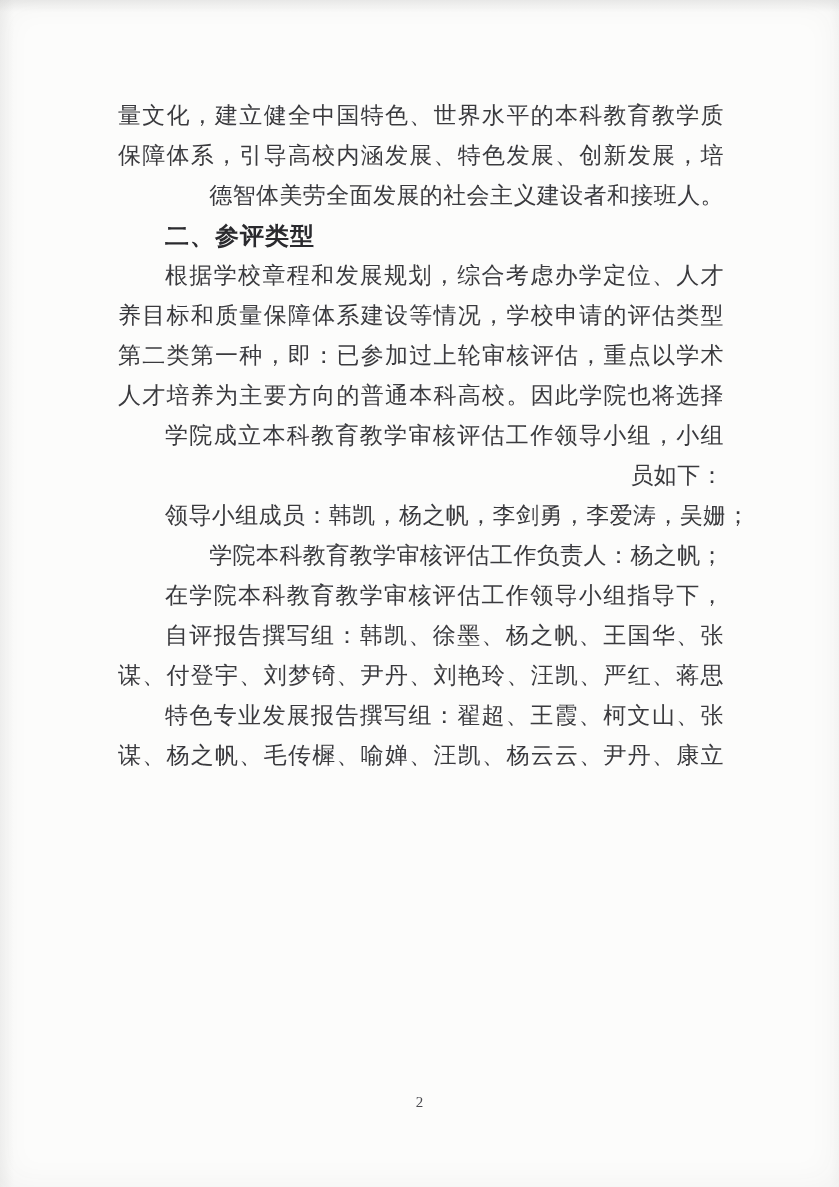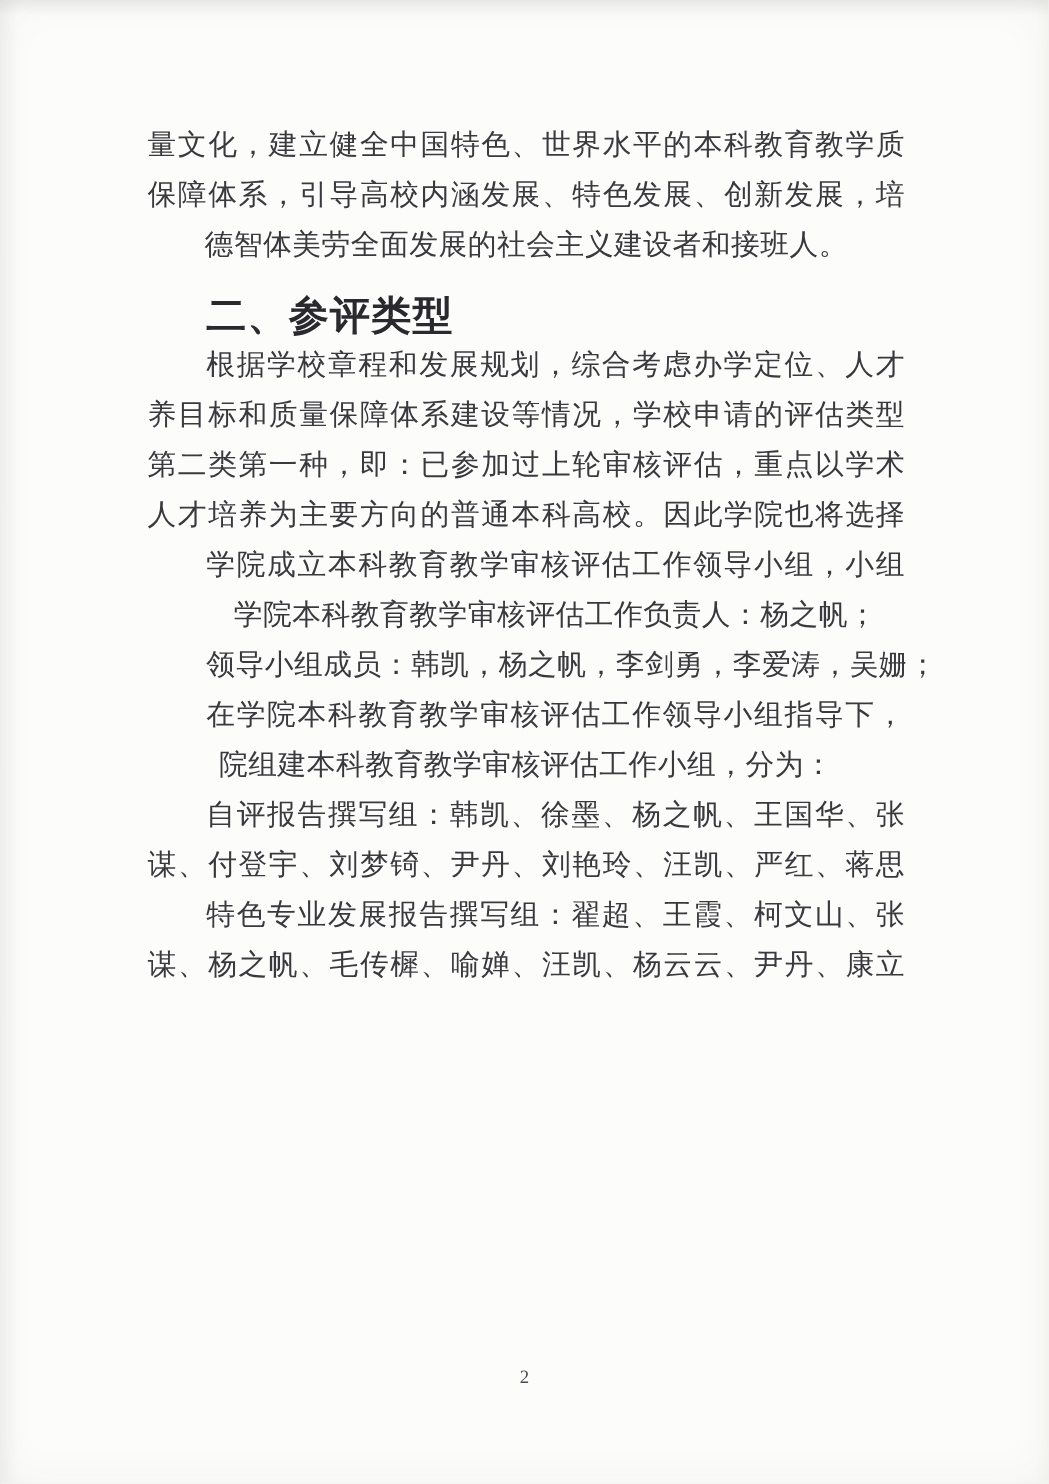--- a/index.html
+++ b/index.html
@@ -34,41 +34,40 @@
     top: 96px;
     left: 118px;
     width: 606px;
   }
   .line {
     height: 40px;
     line-height: 40px;
     font-size: 23px;
     letter-spacing: 0.4px;
     white-space: nowrap;
-    text-align: center;
+    text-align: right;
   }
   .line.fill {
     white-space: normal;
     text-align: justify;
     text-align-last: justify;
     overflow: hidden;
   }
   .line.indent {
     text-indent: 47px;
   }
   .heading {
     height: 40px;
     line-height: 40px;
     padding-left: 47px;
-    font-size: 32px;
+    font-size: 24px;
     font-weight: 700;
     letter-spacing: 1px;
     color: #2a2a2e;
     font-family: "Liberation Sans", "DejaVu Sans", sans-serif;
-    margin-top: 16px;
   }
   .footer {
     position: absolute;
     top: 1094px;
     left: 0;
     width: 100%;
     text-align: center;
     font-size: 15px;
     color: #4b4b50;
     font-family: "Liberation Serif", "DejaVu Serif", serif;
@@ -91,33 +90,33 @@
     <div>
       <div class="line fill indent">根据学校章程和发展规划，综合考虑办学定位、人才培</div>
       <div class="line fill">养目标和质量保障体系建设等情况，学校申请的评估类型为</div>
       <div class="line fill">第二类第一种，即：已参加过上轮审核评估，重点以学术型</div>
       <div class="line fill">人才培养为主要方向的普通本科高校。因此学院也将选择该</div>
     </div>
 
 
     <div>
       <div class="line fill indent">学院成立本科教育教学审核评估工作领导小组，小组成</div>
+      <div class="line">员如下：</div>
     </div>
 
     <div>
-      <div class="line indent">学院本科教育教学审核评估工作负责人：杨之帆；</div>
+      <div class="line indent">领导小组成员：韩凯，杨之帆，李剑勇，李爱涛，吴姗；</div>
     </div>
     <div>
-      <div class="line indent">领导小组成员：韩凯，杨之帆，李剑勇，李爱涛，吴姗；</div>
+      <div class="line indent">学院本科教育教学审核评估工作负责人：杨之帆；</div>
     </div>
 
 
     <div>
       <div class="line fill indent">在学院本科教育教学审核评估工作领导小组指导下，学</div>
-      <div class="line">院组建本科教育教学审核评估工作小组，分为：</div>
     </div>
 
     <div>
       <div class="line fill indent">自评报告撰写组：韩凯、徐墨、杨之帆、王国华、张海</div>
       <div class="line fill">谋、付登宇、刘梦锜、尹丹、刘艳玲、汪凯、严红、蒋思婧、</div>
     </div>
 
     <div>
       <div class="line fill indent">特色专业发展报告撰写组：翟超、王霞、柯文山、张海</div>
       <div class="line fill">谋、杨之帆、毛传樨、喻婵、汪凯、杨云云、尹丹、康立新</div>

